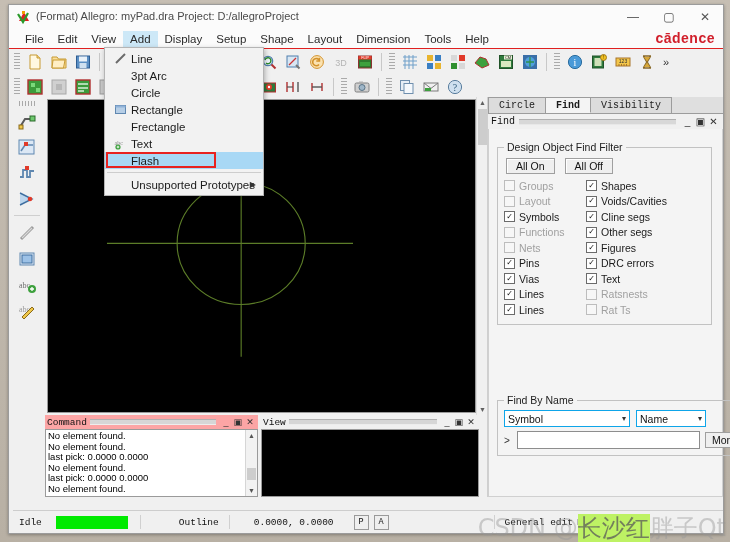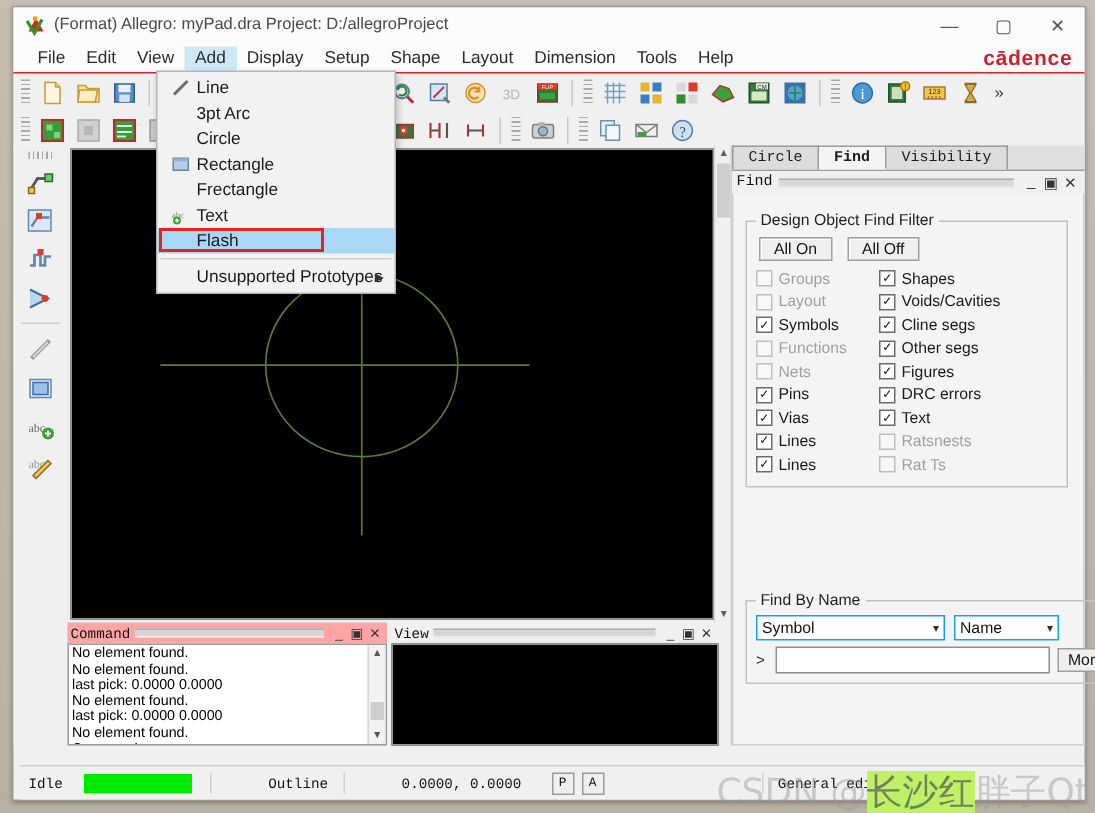--- a/index.html
+++ b/index.html
@@ -726,21 +726,21 @@
       </div>
       <div class="viewbody"></div>
     </div>
 
     <div class="status">
       <span class="st-cell">Idle</span>
       <span class="st-green"></span>
       <span class="st-sep"></span>
       <span class="st-cell" style="margin-left:28px;">Outline</span>
       <span class="st-sep"></span>
-      <span class="st-cell" style="margin-left:28px;">0.0000, 0.0000</span>
+      <span class="st-cell" style="margin-left:14px;">0.0000, 0.0000</span>
       <span class="st-key" style="margin-left:14px;">P</span>
       <span class="st-key">A</span>
       <span class="st-sep" style="margin-left:100px;"></span>
       <span class="st-cell">General edit</span>
       <span class="st-cell" style="margin-left:-8px;">DRC</span>
     </div>
 
   </div>
 
   <div class="watermark">

